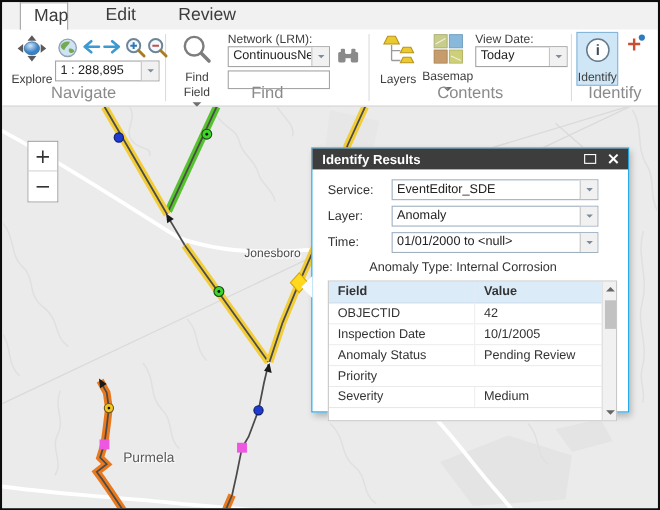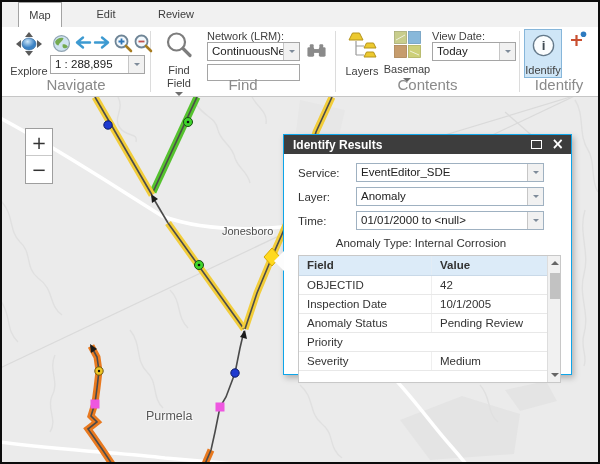--- a/index.html
+++ b/index.html
@@ -1,21 +1,21 @@
 <!DOCTYPE html>
 <html style="--accent-blue: #3d9ad1; --identify-button-bg: #cfe6f7; --identify-button-border: #86b6da; --popup-header-bg: #3d3d3d; --table-header-bg: #dcebf8; --map-bg: #ebebeb; --pipeline-yellow: #f2cd3a; --pipeline-green: #55c22e; --pipeline-orange: #e8791f; --route-gray: #4a4a4a; --marker-blue: #1e3ad0; --marker-green: #3ed62b; --marker-pink: #ee57e0; --marker-yellow: #efc623; --diamond-yellow: #ffd91e;"><head>
 <meta charset="utf-8">
 <style>
   * { box-sizing: border-box; margin: 0; padding: 0; }
   body { background:#fff; font-family:"Liberation Sans", sans-serif; }
   .app{ position:relative; width:600px; height:464px; border:2px solid #0c0c0c; background:#fff; overflow:hidden;}
 
   
   .tabbar{ height:25px; background:#f1f1f1; display:flex; padding-left:16px; }
-  .tab{ height:25px; line-height:24px; text-align:center; font-size:11px; color:#3c3c3c; cursor:default;}
+  .tab{ height:25px; line-height:24px; font-size:16px; color:#3c3c3c; cursor:default;padding-left:12px;}
   .tab.active{ background:#fff; border:1px solid #a3a3a3; border-bottom:none; width:44px;}
   .tab.plain{ width:44px; margin-left:22px;}
   .tab.plain.wide{ width:52px;}
 
   
   .ribbon{ height:70px; background:#fff; border-bottom:1px solid #c6c6c6; display:flex;}
   .rsep{ width:1px; background:#dcdcdc; margin:4px 0;}
   .group{ position:relative; height:100%;}
   .group-label{ position:absolute; bottom:3px; left:0; right:0; text-align:center; font-size:15px; color:#8a8a8a;}
   .g-navigate{ width:148px;} .g-find{ width:184px;} .g-contents{ width:183px;} .g-identify{ flex:1;}
@@ -30,21 +30,21 @@
   .combo .cbtn::after{ content:""; width:0; height:0; border:3.5px solid transparent; border-top-color:#7e8b9a; margin-top:3px;}
   .textinput{ position:absolute; border:1px solid #a5a5a5; background:#fff; font-size:11.5px; padding:1px 4px; font-family:"Liberation Sans",sans-serif;}
   .identify-btn{ position:absolute; left:4px; top:2px; width:38px; height:49px; background:var(--identify-button-bg); border:1px solid var(--identify-button-border); display:flex; flex-direction:column; align-items:center; padding-top:3px; cursor:default;}
   .identify-btn .lbl{ font-size:11px; color:#3f3f3f; margin-top:2px;}
 
   
   .map{ position:relative; width:596px; height:365px; background:var(--map-bg); overflow:hidden;}
   .map-svg{ position:absolute; left:0; top:0;}
   .maplabel{ position:absolute; color:#4c4c4c; text-shadow:0 0 2px #fff,0 0 2px #fff,1px 1px 1px #fff; white-space:nowrap; z-index:3;}
   .lbl-jonesboro{ left:220px; top:128px; font-size:11px;}
-  .lbl-purmela{ left:144px; top:312px; font-size:12.5px; color:#585858;}
+  .lbl-purmela{ left:110px; top:312px; font-size:12.5px; color:#585858;}
   .zoomctl{ position:absolute; left:23px; top:31px; width:28px; border:1px solid #9e9e9e; background:#fff; z-index:4;}
   .zoomctl .zbtn{ width:100%; height:27px; background:#fff; border:none; font-size:18px; color:#333; line-height:25px; text-align:center; cursor:default; display:block; font-family:"DejaVu Sans",sans-serif;}
   .zoomctl .zbtn:first-child{ border-bottom:1px solid #c9c9c9;}
 
   
   .popup{ position:absolute; left:281px; top:37px; width:289px; height:241px; background:#ffffff; border:1px solid #0ea5e9; box-shadow:2px 3px 6px rgba(0,0,0,.25); z-index:10;}
   .popup-tail{ position:absolute; left:-10px; top:116px; width:0; height:0; border:10px solid transparent; border-right:10px solid #fdfdfd; border-left:none;}
   .popup-header{ height:19px; background:var(--popup-header-bg); display:flex; align-items:center; padding:0 7px 0 9px;}
   .popup-title{ color:#fff; font-size:12px; font-weight:bold; flex:1;}
   .win-max{ width:11px; height:9px; border:1.5px solid #fff; margin-right:9px; cursor:default;}

